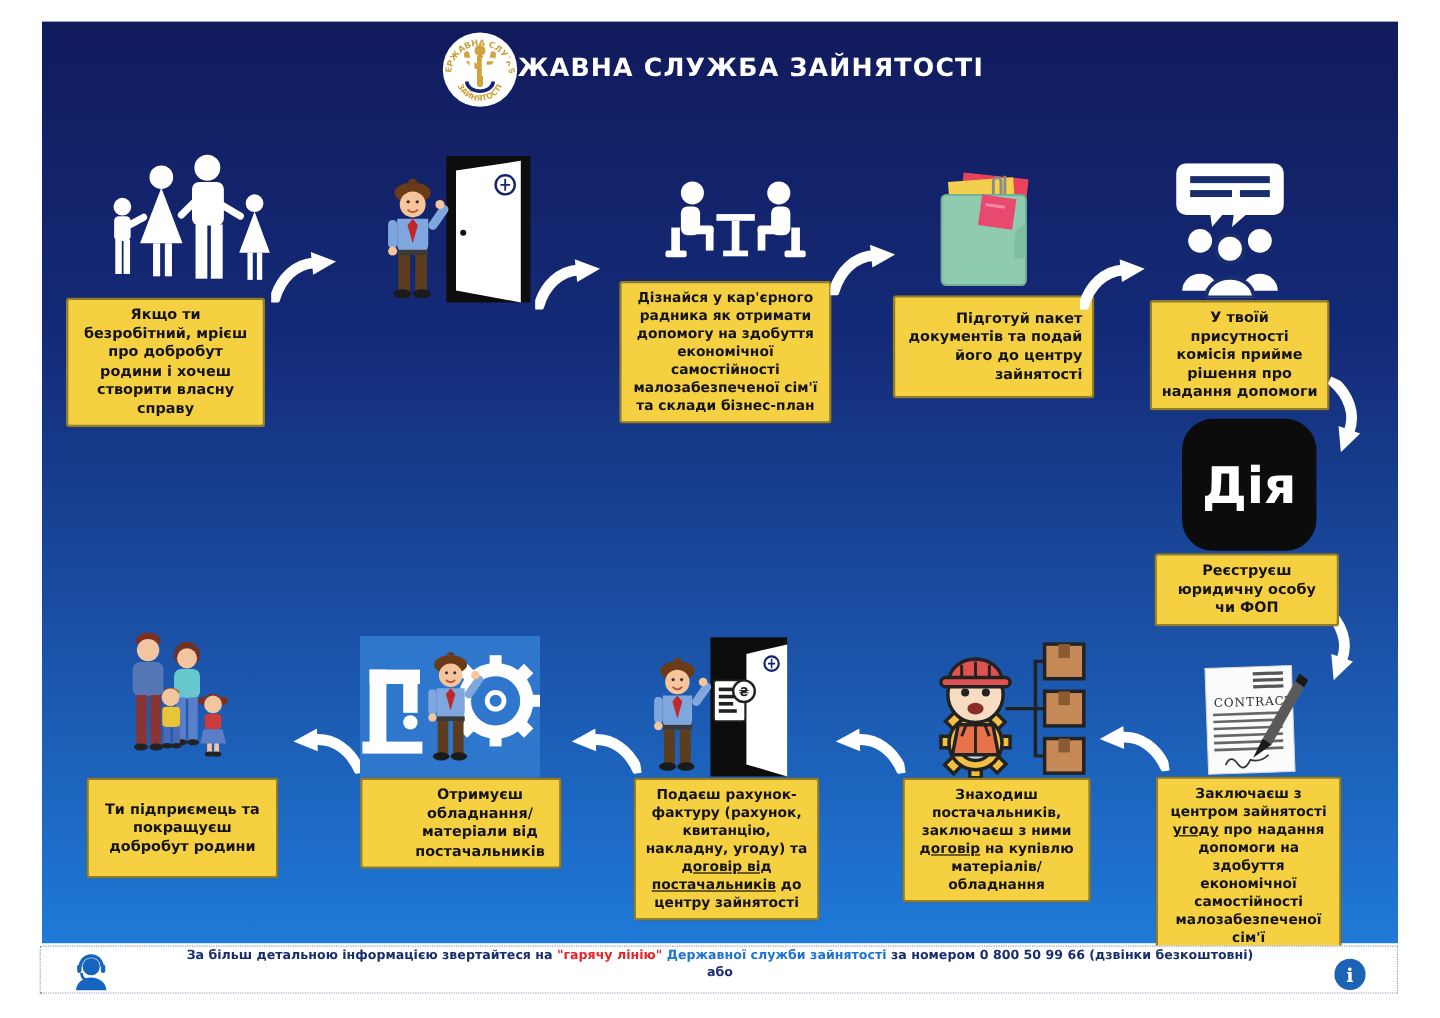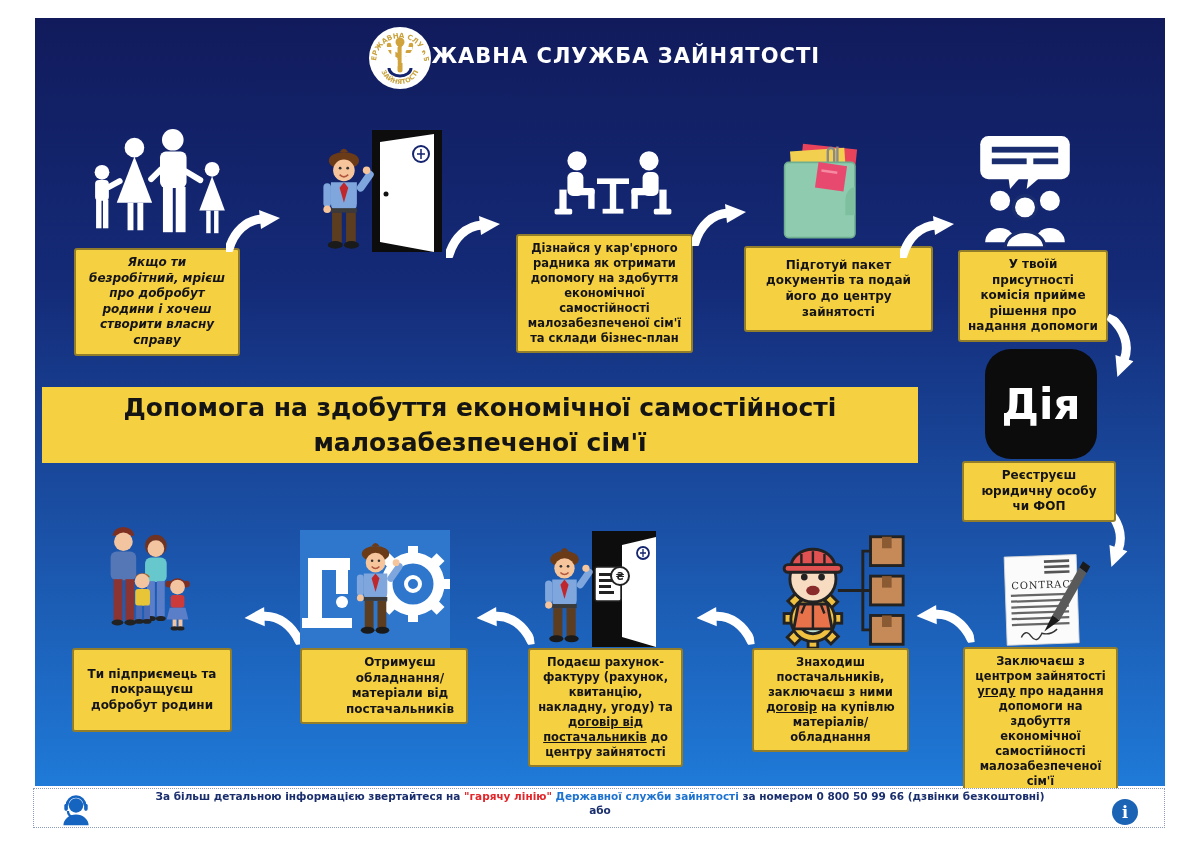--- a/index.html
+++ b/index.html
@@ -14,24 +14,24 @@
     color:#141418;padding:5px 8px;box-sizing:border-box;font-size:12px;line-height:1.3;}
   .banner{position:absolute;left:42px;top:387px;width:876px;height:76px;background:#F5D041;
     display:flex;flex-direction:column;align-items:center;justify-content:center;font-weight:bold;
     color:#141414;font-size:25px;line-height:1.4;text-align:center;}
   .icon{position:absolute;}
   .arrow{position:absolute;width:54px;height:42px;}
   .diia-app{position:absolute;left:985px;top:349px;width:112px;height:110px;background:#0c0c0c;
     border-radius:26px;display:flex;align-items:center;justify-content:center;color:#fff;
     font-weight:bold;font-size:42px;}
   
-  .s1i{left:85px;top:128px;width:150px;height:118px;}  .s1b{left:74px;top:248px;width:166px;min-height:84px;font-style:italic;}
+  .s1i{left:85px;top:128px;width:150px;height:118px;}  .s1b{left:55px;top:248px;width:166px;min-height:84px;}
   .s2i{left:300px;top:130px;width:162px;height:128px;} .s2b{left:293px;top:256px;width:180px;min-height:92px;}
   .s3i{left:538px;top:148px;width:150px;height:88px;}  .s3b{left:516px;top:234px;width:177px;min-height:112px;font-size:11.5px;}
-  .s4i{left:770px;top:140px;width:106px;height:104px;} .s4b{left:744px;top:246px;width:189px;min-height:86px;}
+  .s4i{left:770px;top:140px;width:106px;height:104px;} .s4b{left:744px;top:246px;width:168px;min-height:86px;text-align:right;}
   .s5i{left:972px;top:136px;width:106px;height:112px;} .s5b{left:958px;top:250px;width:150px;min-height:78px;}
   .diiab{left:962px;top:461px;width:154px;min-height:50px;}
   
   .s6i{left:993px;top:548px;width:108px;height:102px;} .s6b{left:963px;top:647px;width:155px;min-height:98px;font-size:11.5px;}
   .s7i{left:760px;top:531px;width:150px;height:120px;} .s7b{left:752px;top:648px;width:157px;min-height:86px;font-size:11.5px;}
   .s8i{left:536px;top:531px;width:126px;height:122px;} .s8b{left:528px;top:648px;width:155px;min-height:92px;font-size:11.5px;}
   .s9i{left:300px;top:530px;width:150px;height:120px;} .s9b{left:300px;top:648px;width:168px;min-height:72px;padding-left:40px;}
   .s10i{left:92px;top:526px;width:112px;height:126px;} .s10b{left:72px;top:648px;width:160px;min-height:84px;}
   
   .a1{left:226px;top:210px;} .a2{left:446px;top:216px;} .a3{left:692px;top:204px;} .a4{left:900px;top:216px;}
@@ -207,24 +207,20 @@
   <svg class="arrow b2" viewBox="0 0 54 42">
       <use href="#arrowshape"></use>
     </svg>
   <svg class="arrow b3" viewBox="0 0 54 42">
       <use href="#arrowshape"></use>
     </svg>
   <svg class="arrow b4" viewBox="0 0 54 42">
       <use href="#arrowshape"></use>
     </svg>
 
-  <div class="banner">
-    <span>Допомога на здобуття економічної самостійності</span>
-    <span>малозабезпеченої сім'ї</span>
-  </div>
 
   <div class="diia-app">
     <span>Дія</span>
   </div>
   <div class="ybox diiab">Реєструєш юридичну особу чи ФОП</div>
 
   <svg class="icon s6i" viewBox="0 0 120 112">
     <g transform="rotate(-2 55 55)">
       <rect x="14" y="8" width="80" height="98" fill="#fbfbfb" stroke="#d8d8d8"></rect>
       <rect x="58" y="13" width="28" height="3" fill="#555"></rect>

